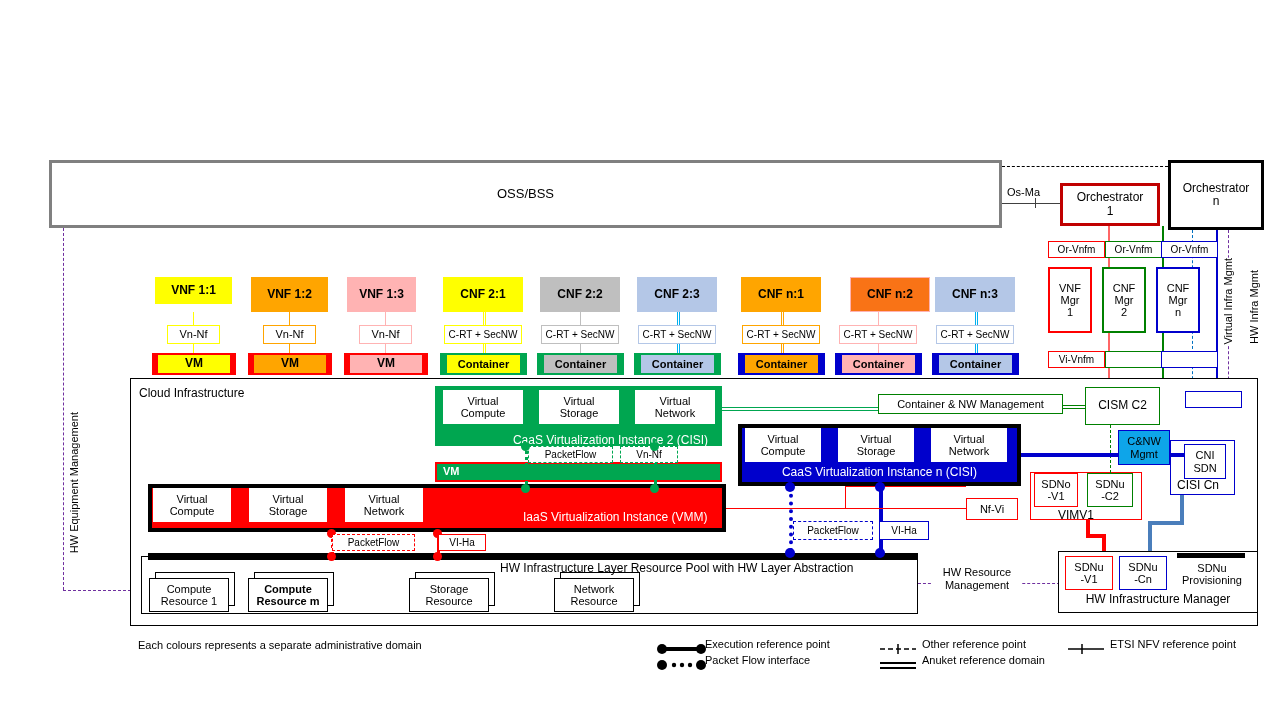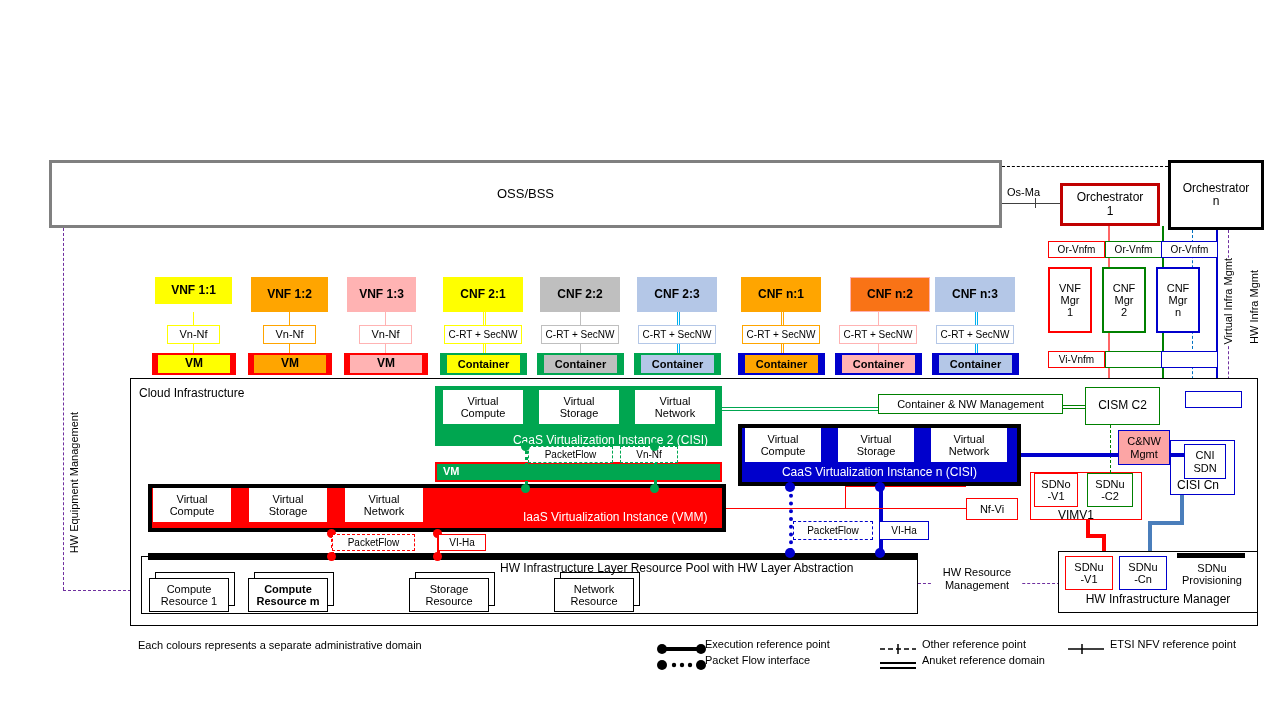--- a/index.html
+++ b/index.html
@@ -290,21 +290,21 @@
 <div class="abs ctr z3" style="left:878px;top:394px;width:185px;height:20px;border:1.5px solid #008000;background:#fff;font-size:11px;">
   <span>Container &amp; NW
 Management</span>
   </div>
 
 <div class="abs ctr z3" style="left:1085px;top:387px;width:75px;height:38px;border:1.5px solid #008000;background:#fff;font-size:12px;">
   <span>CISM C2</span>
   </div>
 <div class="abs z2" style="left:1063px;top:405px;width:24px;height:4px;border-top:1.5px solid #008000;border-bottom:1.5px solid #008000;"></div>
 
-<div class="abs ctr z3" style="left:1118px;top:430px;width:52px;height:35px;border:1.5px solid #0000cc;background:#fca5a5;font-size:11px;flex-direction:column;">
+<div class="abs ctr z3" style="left:1118px;top:430px;width:52px;height:35px;border:1.5px solid #0000cc;background:#0ea5e9;font-size:11px;flex-direction:column;">
   <span style="white-space:pre-line;">C&amp;NW
 Mgmt</span>
   </div>
 
 <div class="abs z1" style="left:1170px;top:440px;width:65px;height:55px;border:1.5px solid #0000cc;background:#fff;"></div>
 <div class="abs ctr z3" style="left:1184px;top:444px;width:42px;height:35px;border:1.5px solid #0000cc;background:#fff;font-size:11px;flex-direction:column;">
   <span style="white-space:pre-line;">CNI
 SDN</span>
   </div>
 <div class="abs z3" style="left:1177px;top:478px;font-size:12px;">CISI Cn</div>

